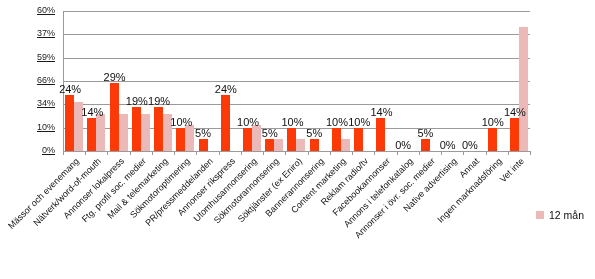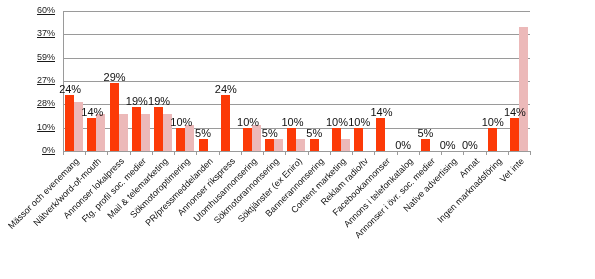--- a/index.html
+++ b/index.html
@@ -90,22 +90,22 @@
   .legend-text{font-size:10.5px;color:#111;white-space:nowrap;}
 </style>
 </head>
 <body>
 
 <div id="chart-root">
 
   <div class="ylabels">
       <div class="ylab" style="top: 146px;">0%</div>
       <div class="ylab" style="top: 122.667px;">10%</div>
-      <div class="ylab" style="top: 99.3333px;">28%</div>
-      <div class="ylab" style="top: 76px;">27%</div>
+      <div class="ylab" style="top: 99.3333px;">34%</div>
+      <div class="ylab" style="top: 76px;">66%</div>
       <div class="ylab" style="top: 52.6667px;">59%</div>
       <div class="ylab" style="top: 29.3333px;">37%</div>
       <div class="ylab" style="top: 6px;">60%</div>
     </div>
 
   <div class="plot-area">
     <div class="gridlines">
         <div class="gridline" style="top: 140px;"></div>
         <div class="gridline" style="top: 116.667px;"></div>
         <div class="gridline" style="top: 93.3333px;"></div>
@@ -257,15 +257,19 @@
       <div class="catlab" style="left: 85.4524px; width: 300px; top: 4px;">Facebookannonser</div>
       <div class="catlab" style="left: 107.69px; width: 300px; top: 4px;">Annons i telefonkatalog</div>
       <div class="catlab" style="left: 129.929px; width: 300px; top: 4px;">Annonser i övr. soc. medier</div>
       <div class="catlab" style="left: 152.167px; width: 300px; top: 4px;">Native advertising</div>
       <div class="catlab" style="left: 174.405px; width: 300px; top: 4px;">Annat</div>
       <div class="catlab" style="left: 196.643px; width: 300px; top: 4px;">Ingen marknadsföring</div>
       <div class="catlab" style="left: 218.881px; width: 300px; top: 4px;">Vet inte</div>
     </div>
 
   <div class="legend">
+    <div class="legend-row">
+      <span class="legend-swatch m12"></span>
+      <span class="legend-text">12 mån</span>
+    </div>
   </div>
 
 </div>
 
 </body></html>

